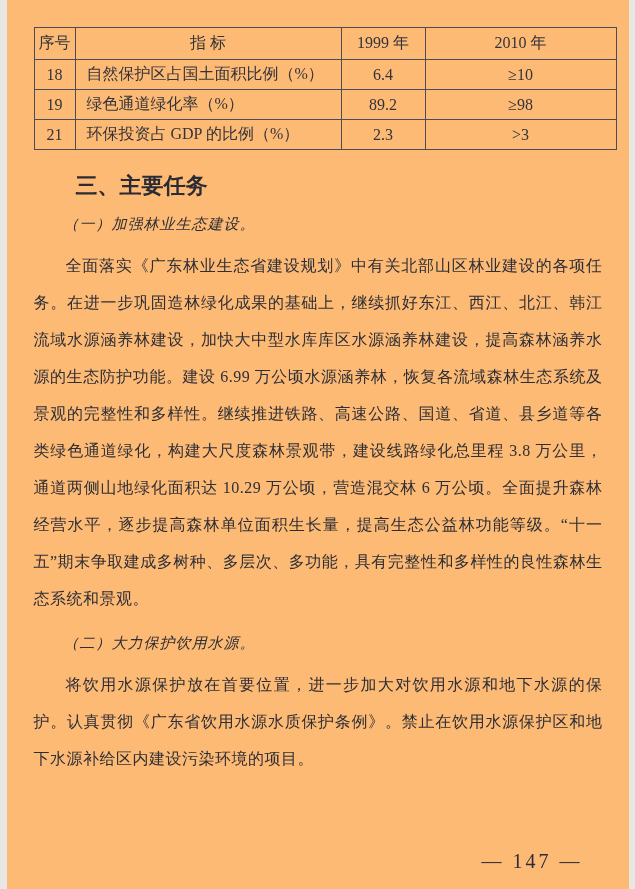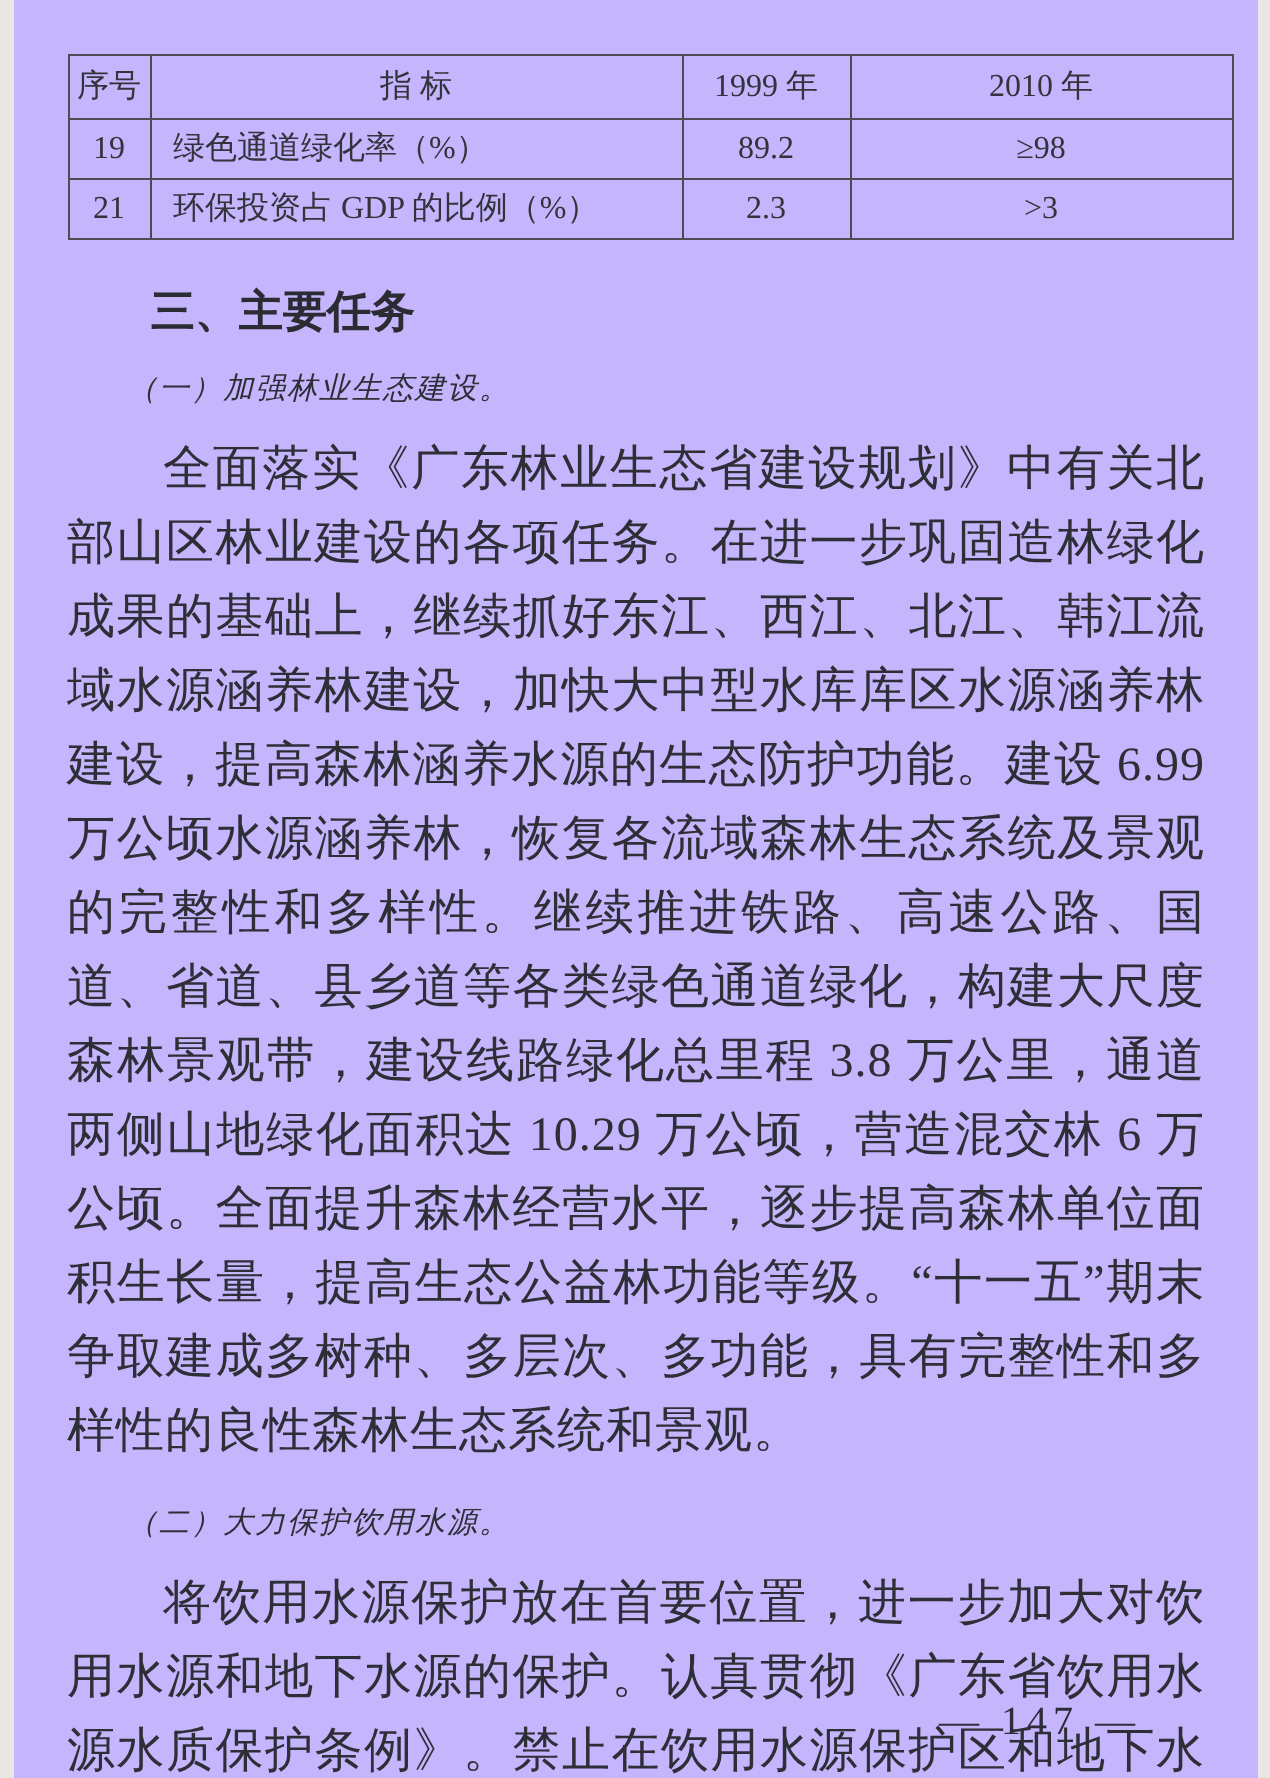--- a/index.html
+++ b/index.html
@@ -2,21 +2,21 @@
 <html lang="zh"><head>
 <meta charset="utf-8">
 <style>
   html, body { margin: 0; padding: 0; background: #e8e7e3; }
 
   .page {
     position: relative;
     width: 622px;
     height: 889px;
     margin: 0 auto;
-    background: #c4b5fd;
+    background: #fdba74;
     color: #2e2e36;
     font-family: "Liberation Serif", "DejaVu Serif", serif;
     box-sizing: border-box;
     padding: 27px 26px 0 27px;
     overflow: hidden;
   }
 
   
   table.indicator-table {
     border-collapse: collapse;
@@ -60,35 +60,35 @@
     font-size: 15px;
     line-height: 37px;
     text-indent: 2em;
     font-style: italic;          
     letter-spacing: 1px;
     color: #2e2e36;
     font-family: Liberation Mono, monospace;
   }
   .body-para {
     margin: 0;
-    font-size: 24px;
+    font-size: 16px;
     line-height: 37px;
     text-indent: 2em;
     text-align: justify;
     text-justify: inter-character;
     letter-spacing: 0.5px;
     color: #2e2e36;
   }
   .gap-s { height: 3px; }
   .gap-m { height: 9px; }
 
   
   .page-number {
     position: absolute;
-    right: 58px;
+    right: 46px;
     bottom: 16px;
     font-size: 20px;
     letter-spacing: 3px;
     color: #2c2c3a;
   }
 </style>
 </head>
 <body>
 
 <div class="page">
@@ -102,20 +102,26 @@
     </colgroup>
     <thead>
       <tr>
         <th>序号</th>
         <th>指 标</th>
         <th>1999 年</th>
         <th>2010 年</th>
       </tr>
     </thead>
     <tbody>
+      <tr>
+        <td>18</td>
+        <td class="cell-indicator">自然保护区占国土面积比例（%）</td>
+        <td>6.4</td>
+        <td>≥10</td>
+      </tr>
       <tr>
         <td>19</td>
         <td class="cell-indicator">绿色通道绿化率（%）</td>
         <td>89.2</td>
         <td>≥98</td>
       </tr>
       <tr>
         <td>21</td>
         <td class="cell-indicator">环保投资占 GDP 的比例（%）</td>
         <td>2.3</td>

